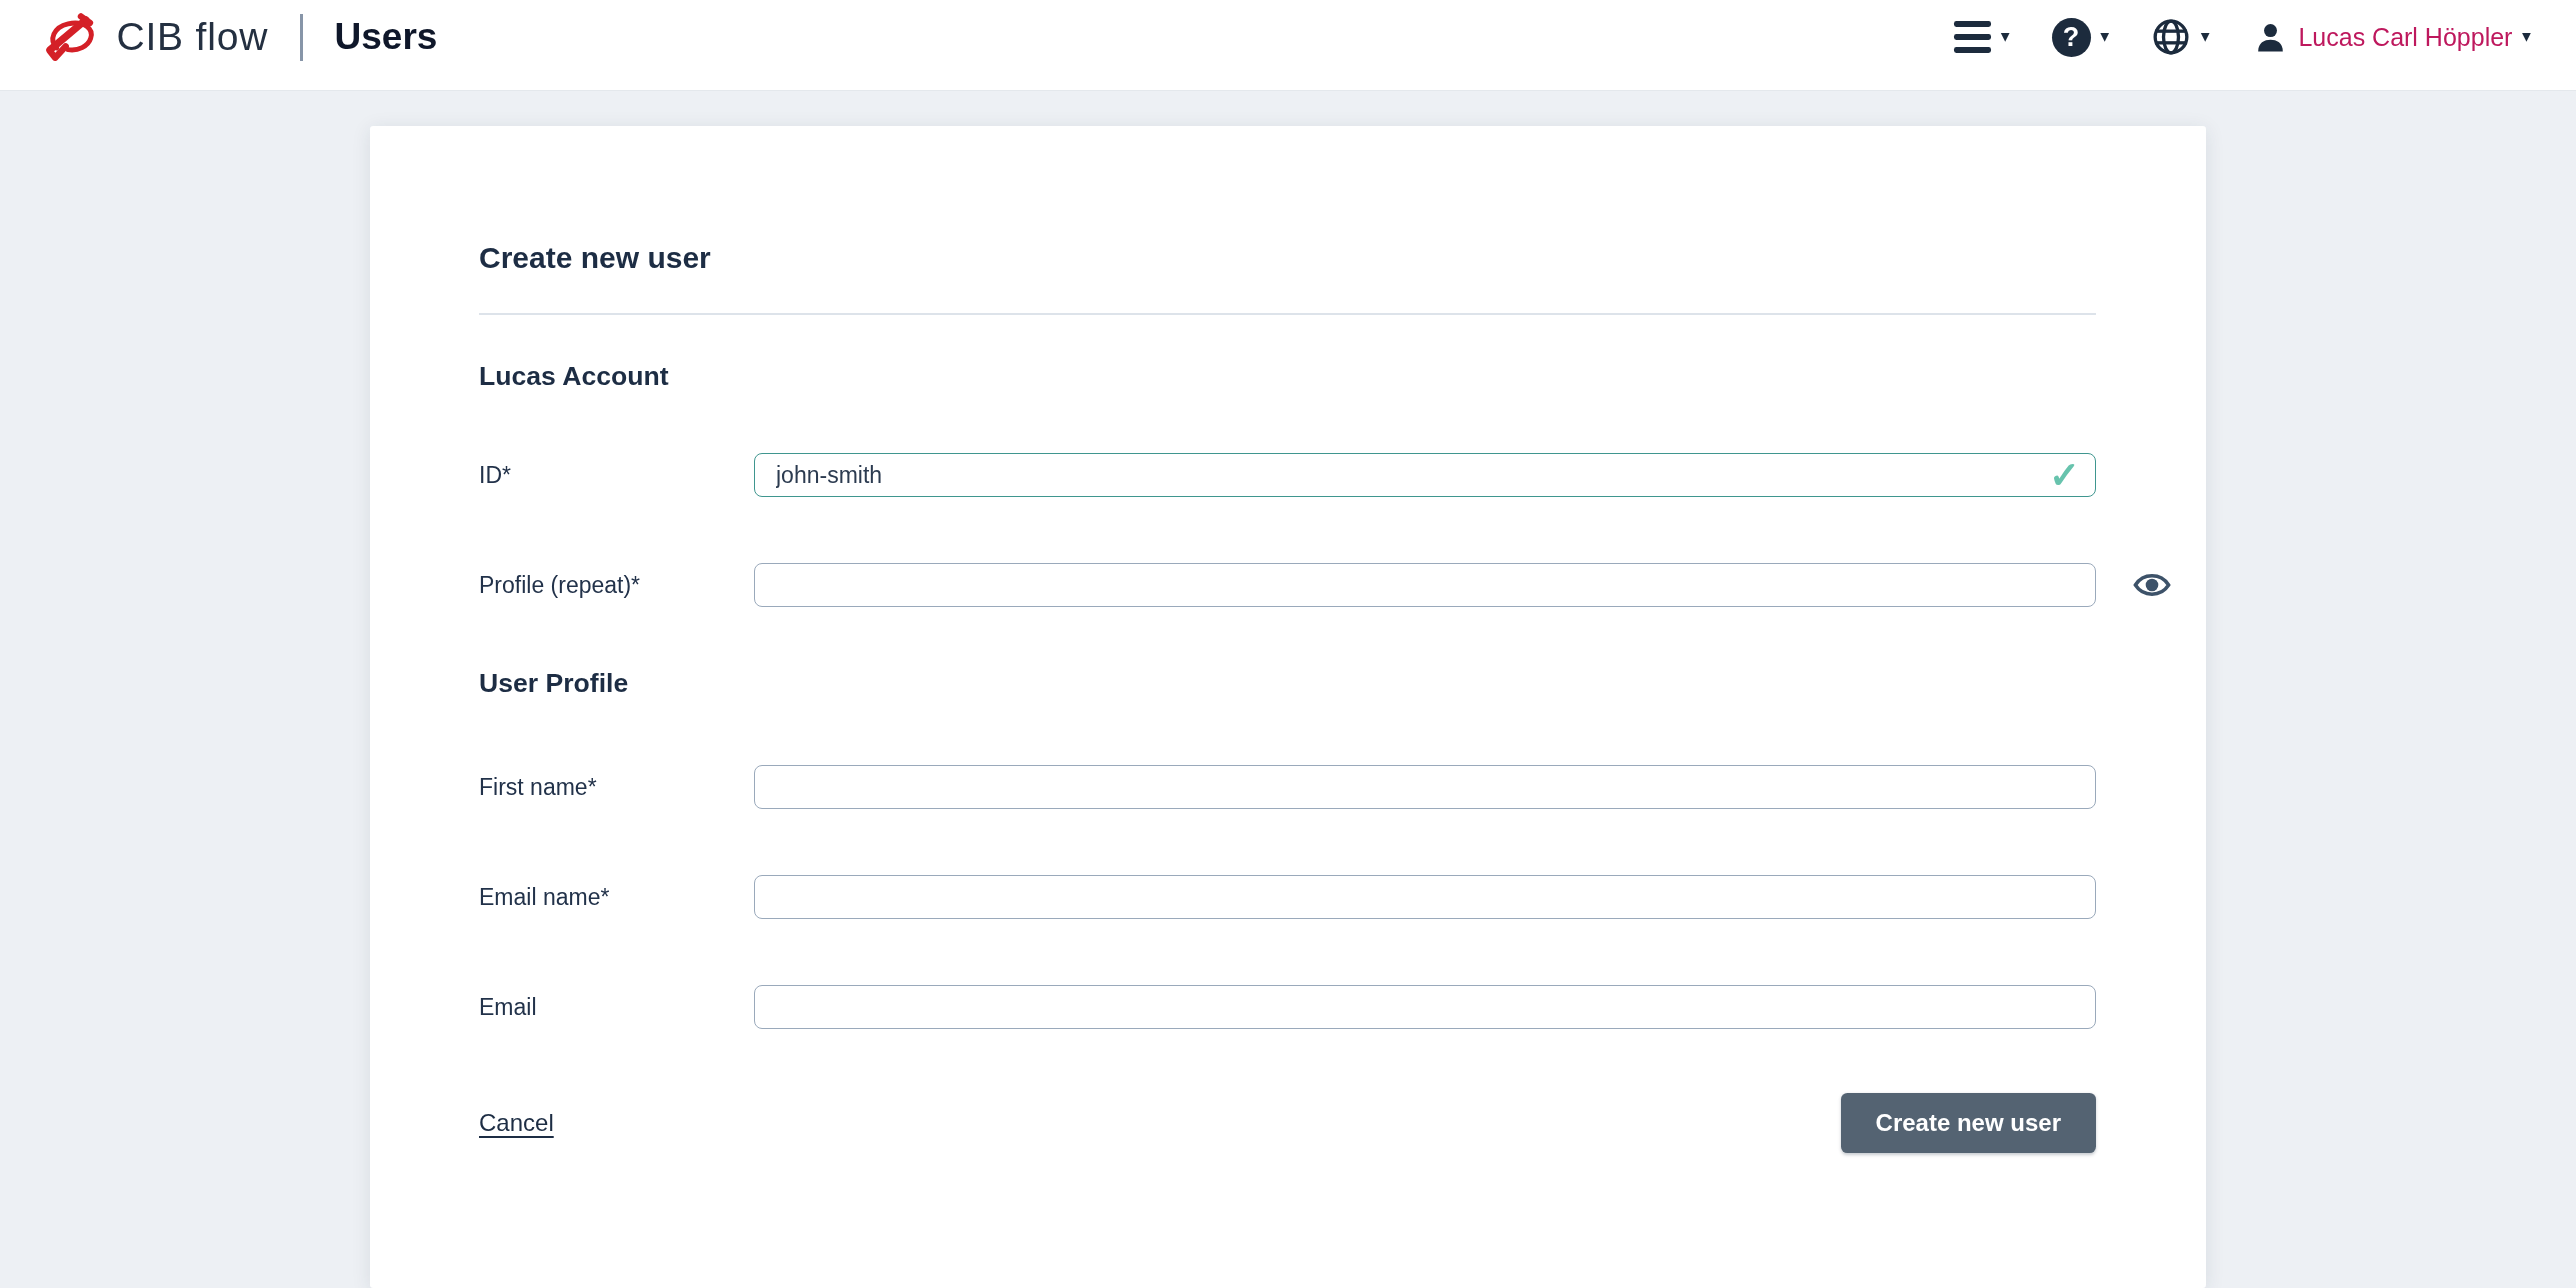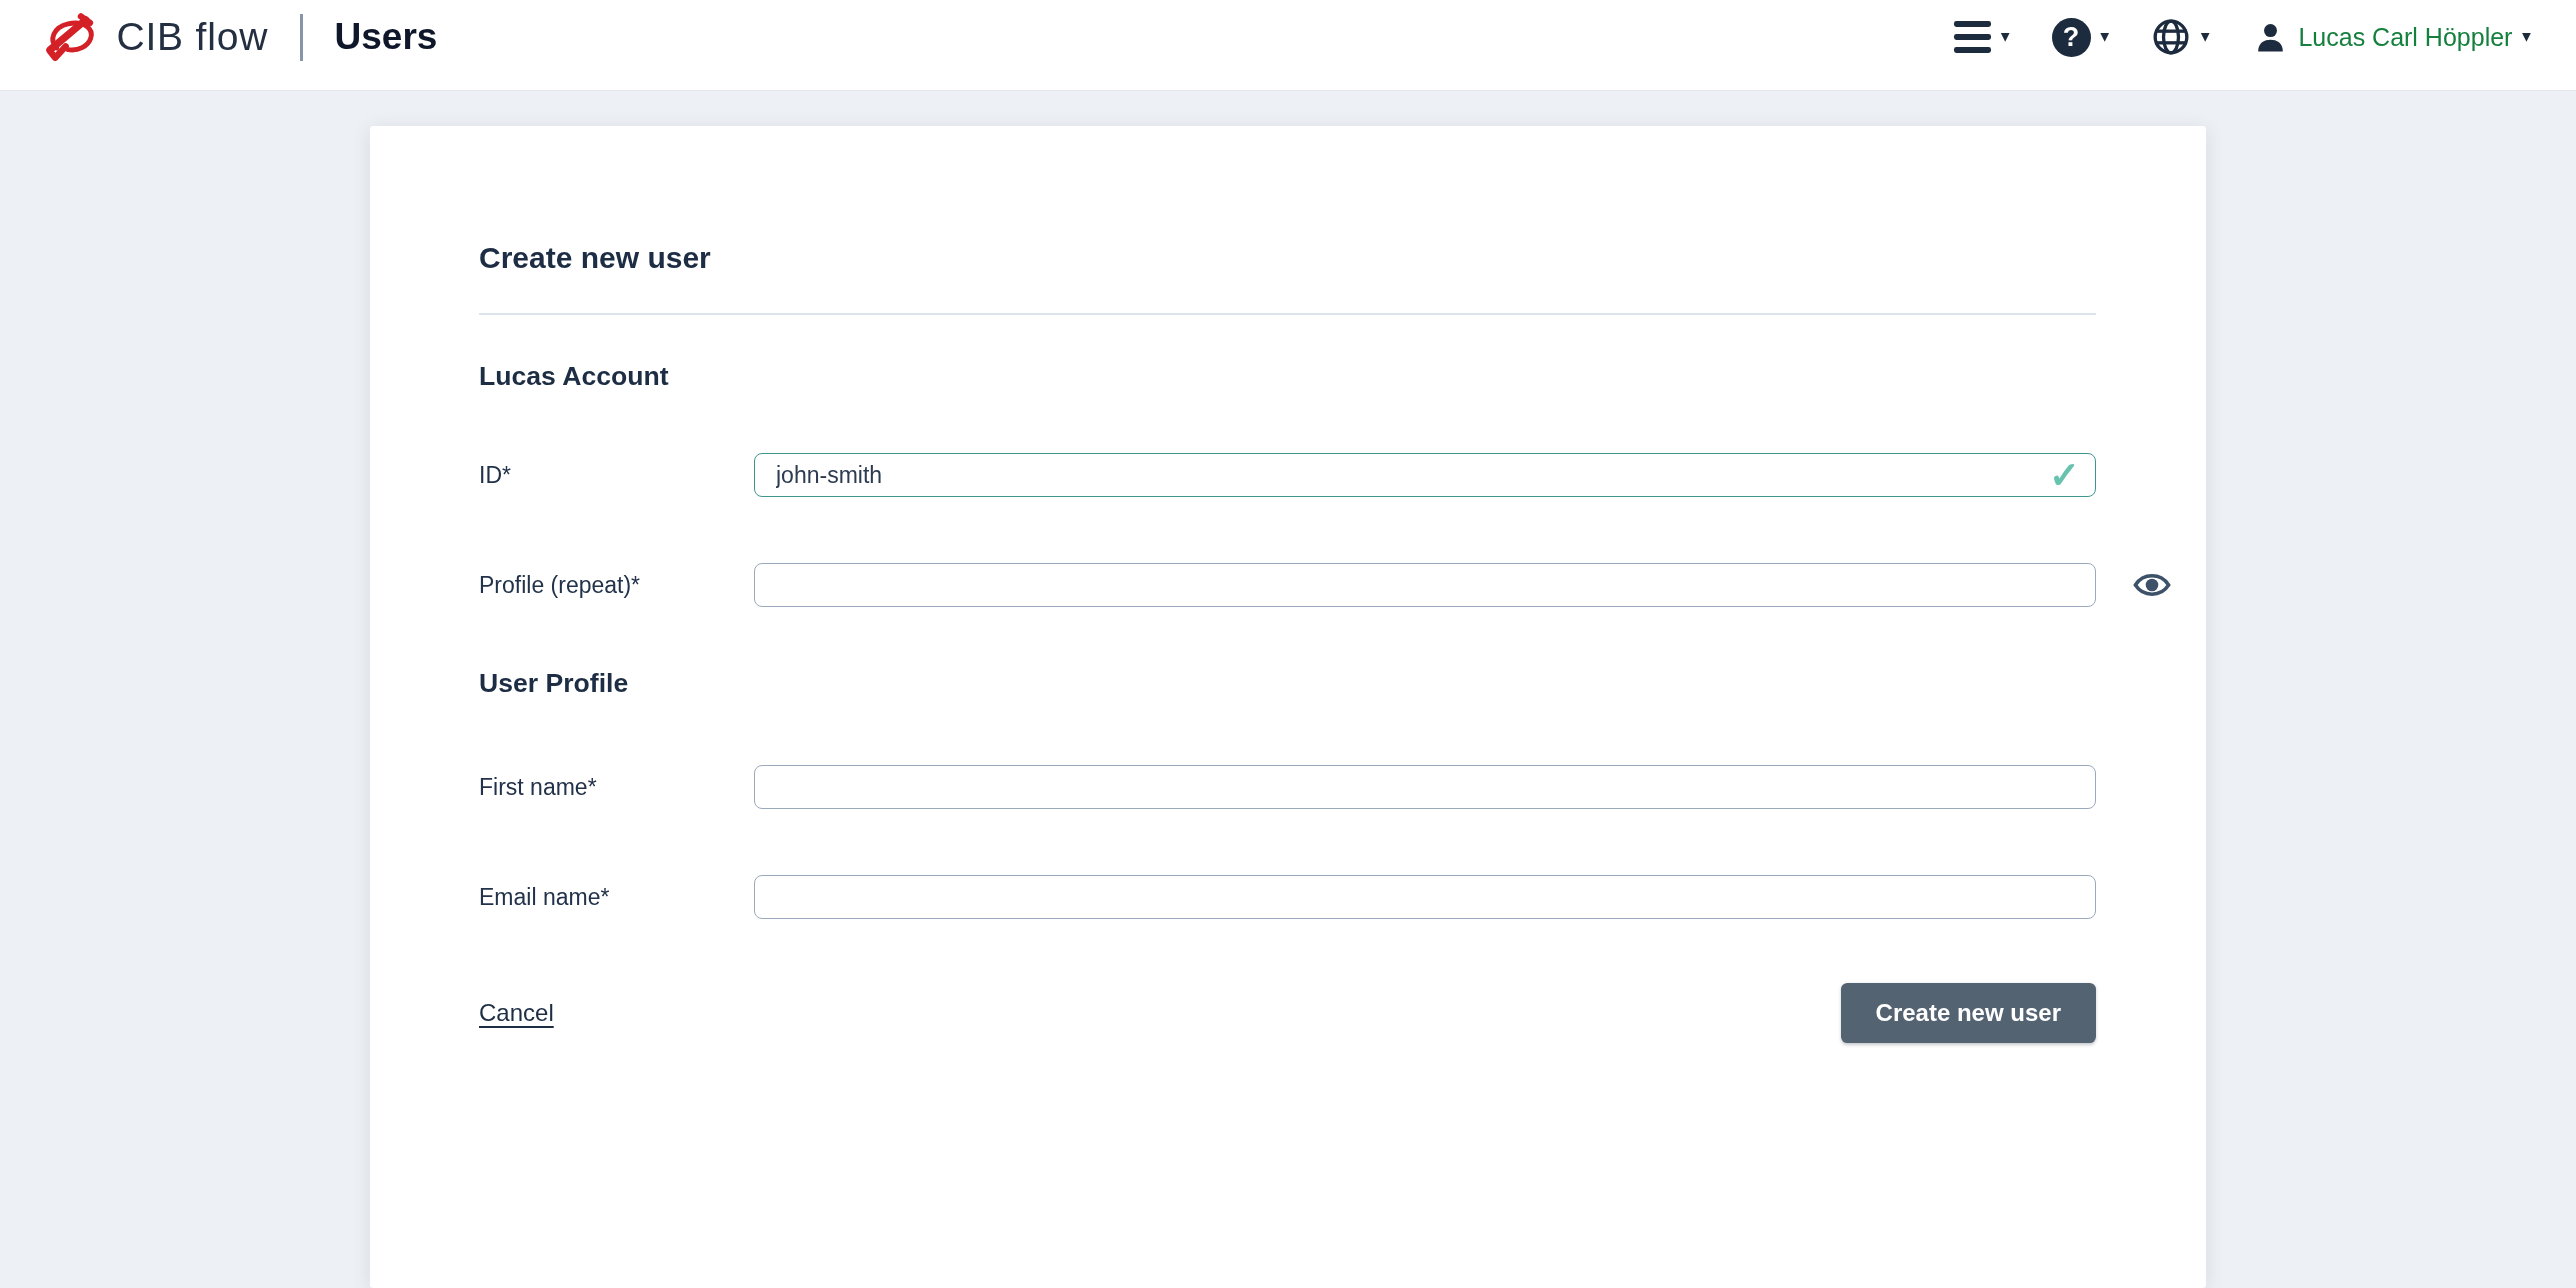--- a/index.html
+++ b/index.html
@@ -28,21 +28,21 @@
   .top-item { display:flex; align-items:center; gap:9.7px; cursor:pointer; background:none; border:none; }
   .caret { font-size:17.7px; color:#1c2b3d; line-height:1; }
   .hamburger { display:flex; flex-direction:column; gap:7.2px; }
   .hamburger span { display:block; width:37px; height:5.6px; background:#1c2b3d; border-radius:2.4px; }
   .help-circle {
     width:39px; height:39px; border-radius:50%; background:#1c2b3d;
     color:#ffffff; font-size:27px; font-weight:700;
     display:flex; align-items:center; justify-content:center;
   }
   .icon-svg { display:block; }
-  .user-name { font-size:25px; color:#15803d;text-align:right; }
+  .user-name { font-size:25px; color:#be185d;text-align:right; }
 
   
   .card {
     width:1836px; margin:36px auto 0;
     background:#ffffff; border-radius:3.2px;
     box-shadow:0 3.2px 19.3px rgba(30,46,68,0.10);
     padding:115px 110px 97px 109px;
     min-height:1162px;
   }
   .card-title { font-size:30px; font-weight:700; color:#1d2d44; }
@@ -188,20 +188,27 @@
     </div>
 
     <div class="form-row">
       <label class="field-label">Email name*</label>
       <div class="input-wrap">
         <input class="text-input" type="text" value="" style="">
       </div>
       <span></span>
     </div>
 
+    <div class="form-row">
+      <label class="field-label">Email</label>
+      <div class="input-wrap">
+        <input class="text-input" type="text" value="" style="">
+      </div>
+      <span></span>
+    </div>
 
     <div class="actions">
       <a class="cancel-link">Cancel</a>
       <button class="submit-btn">Create new user</button>
     </div>
 
   </section>
 </main>
 
 

